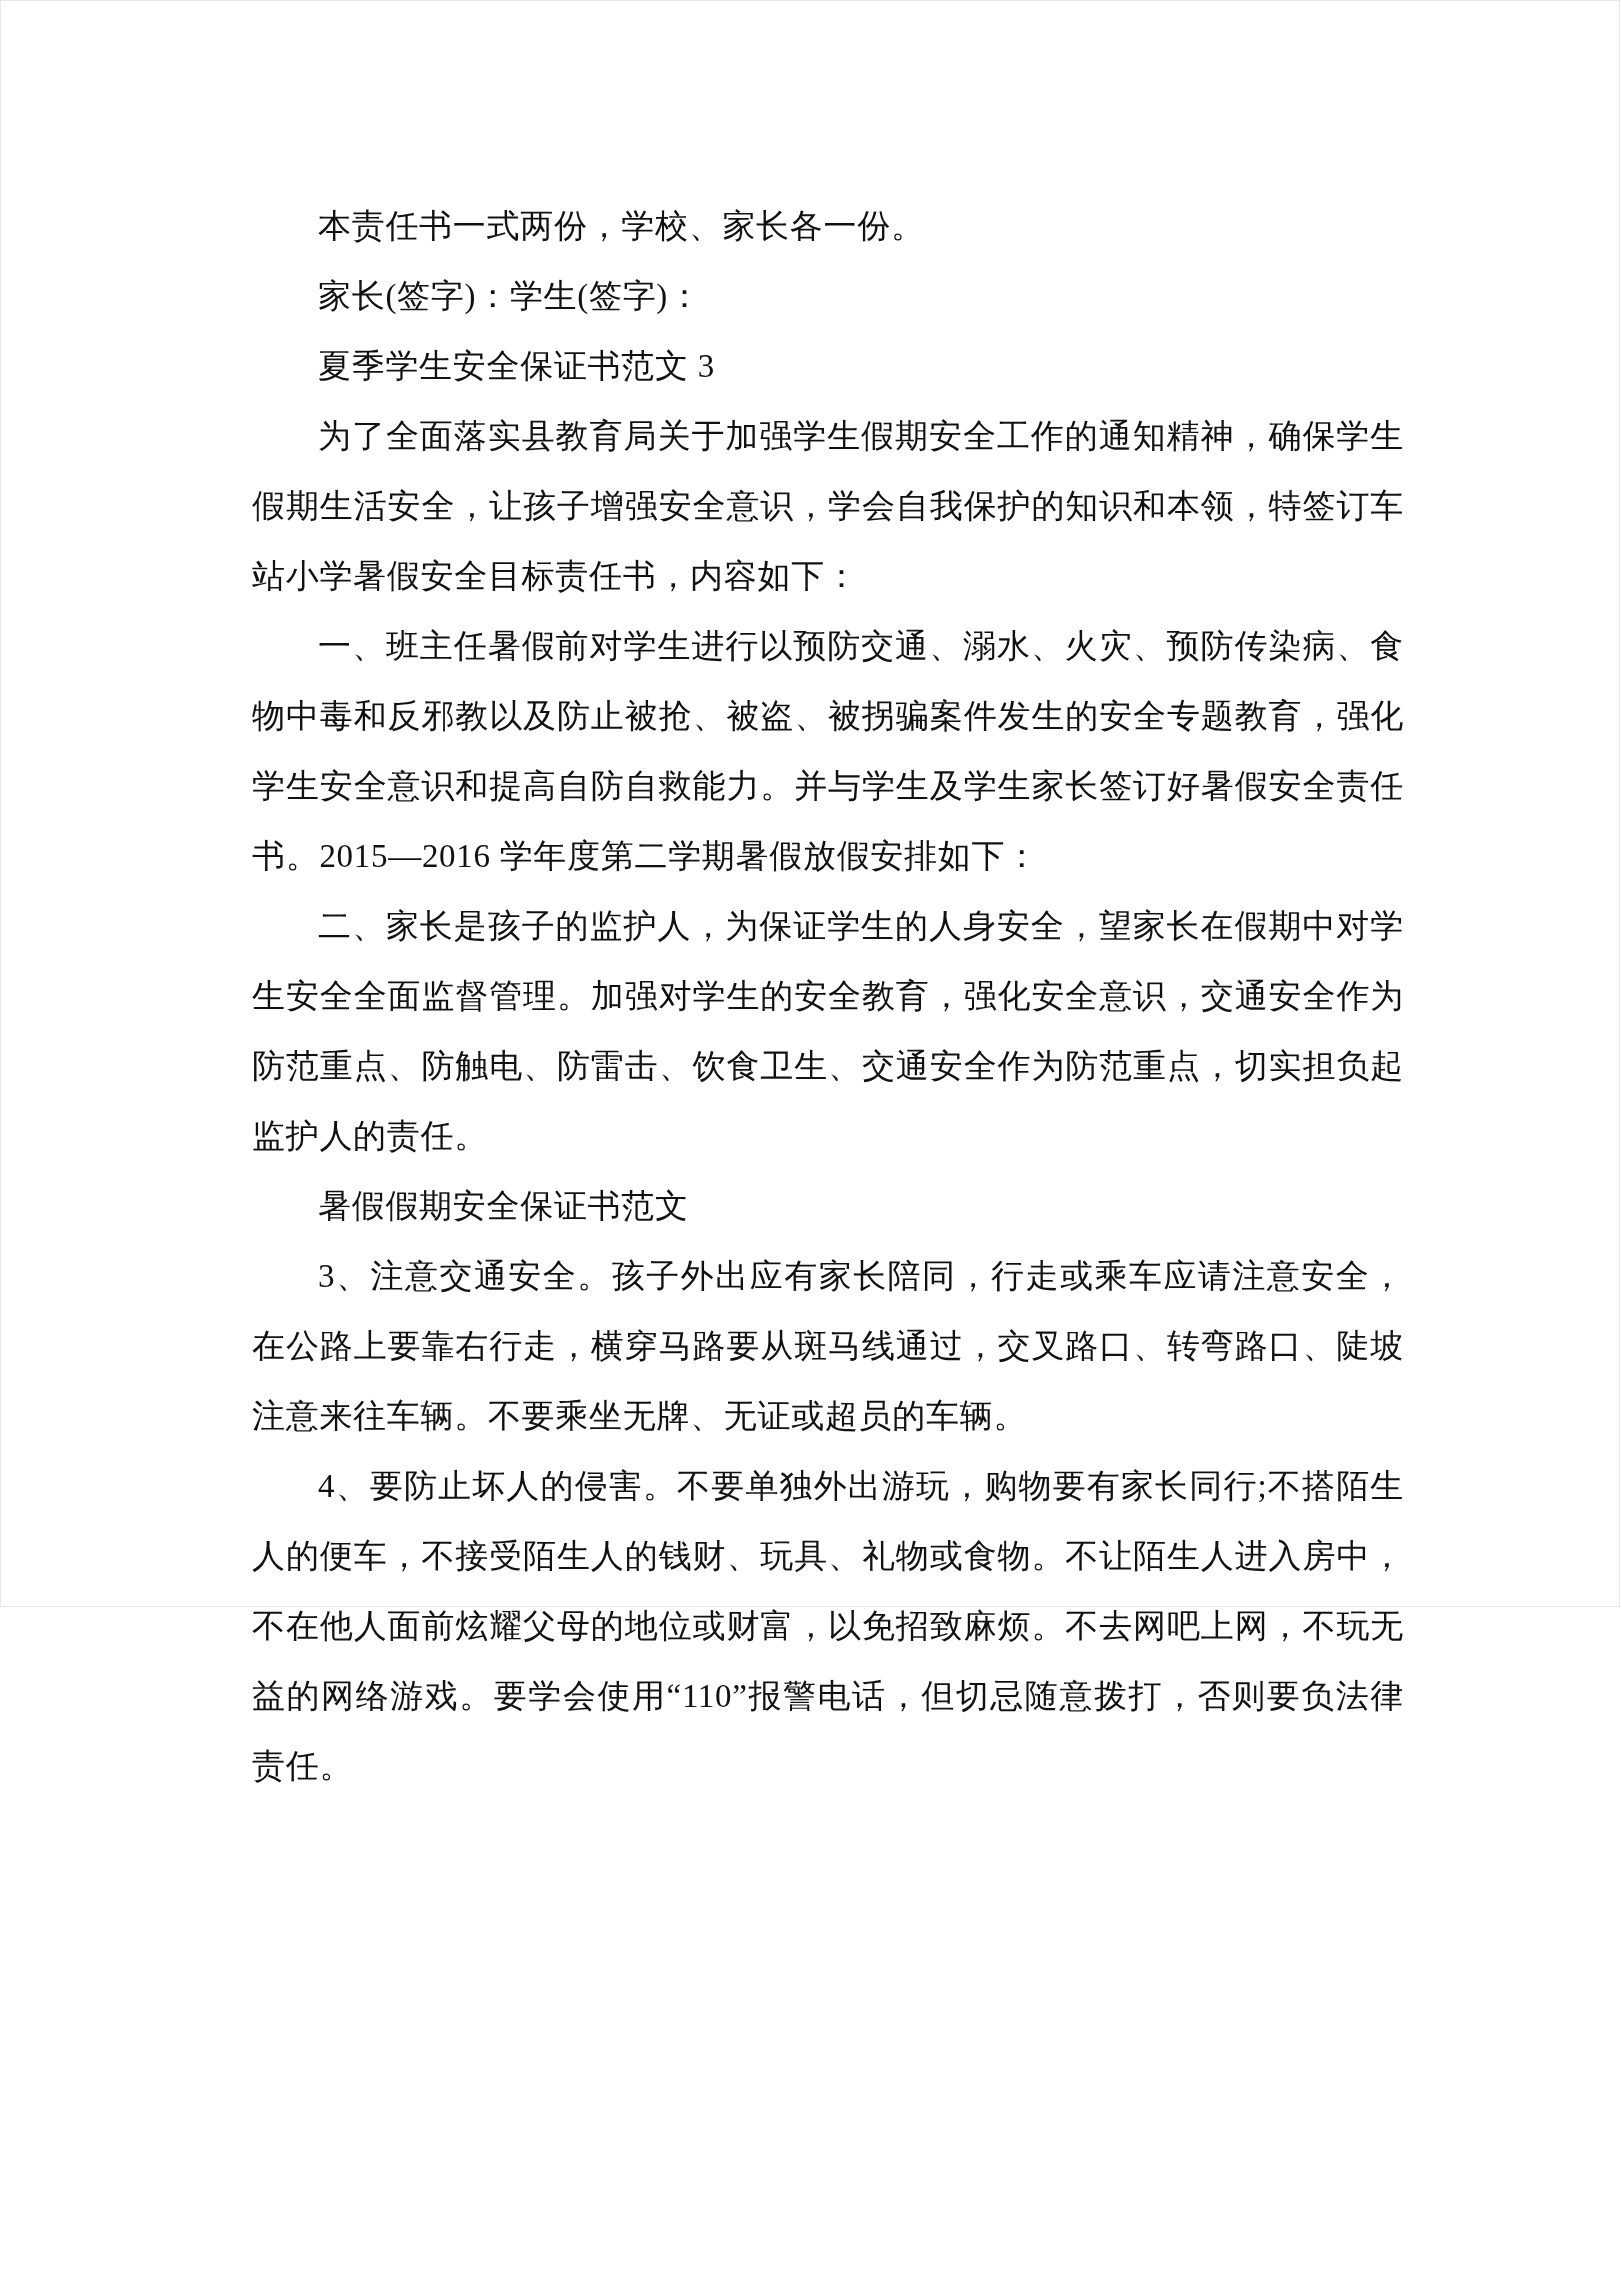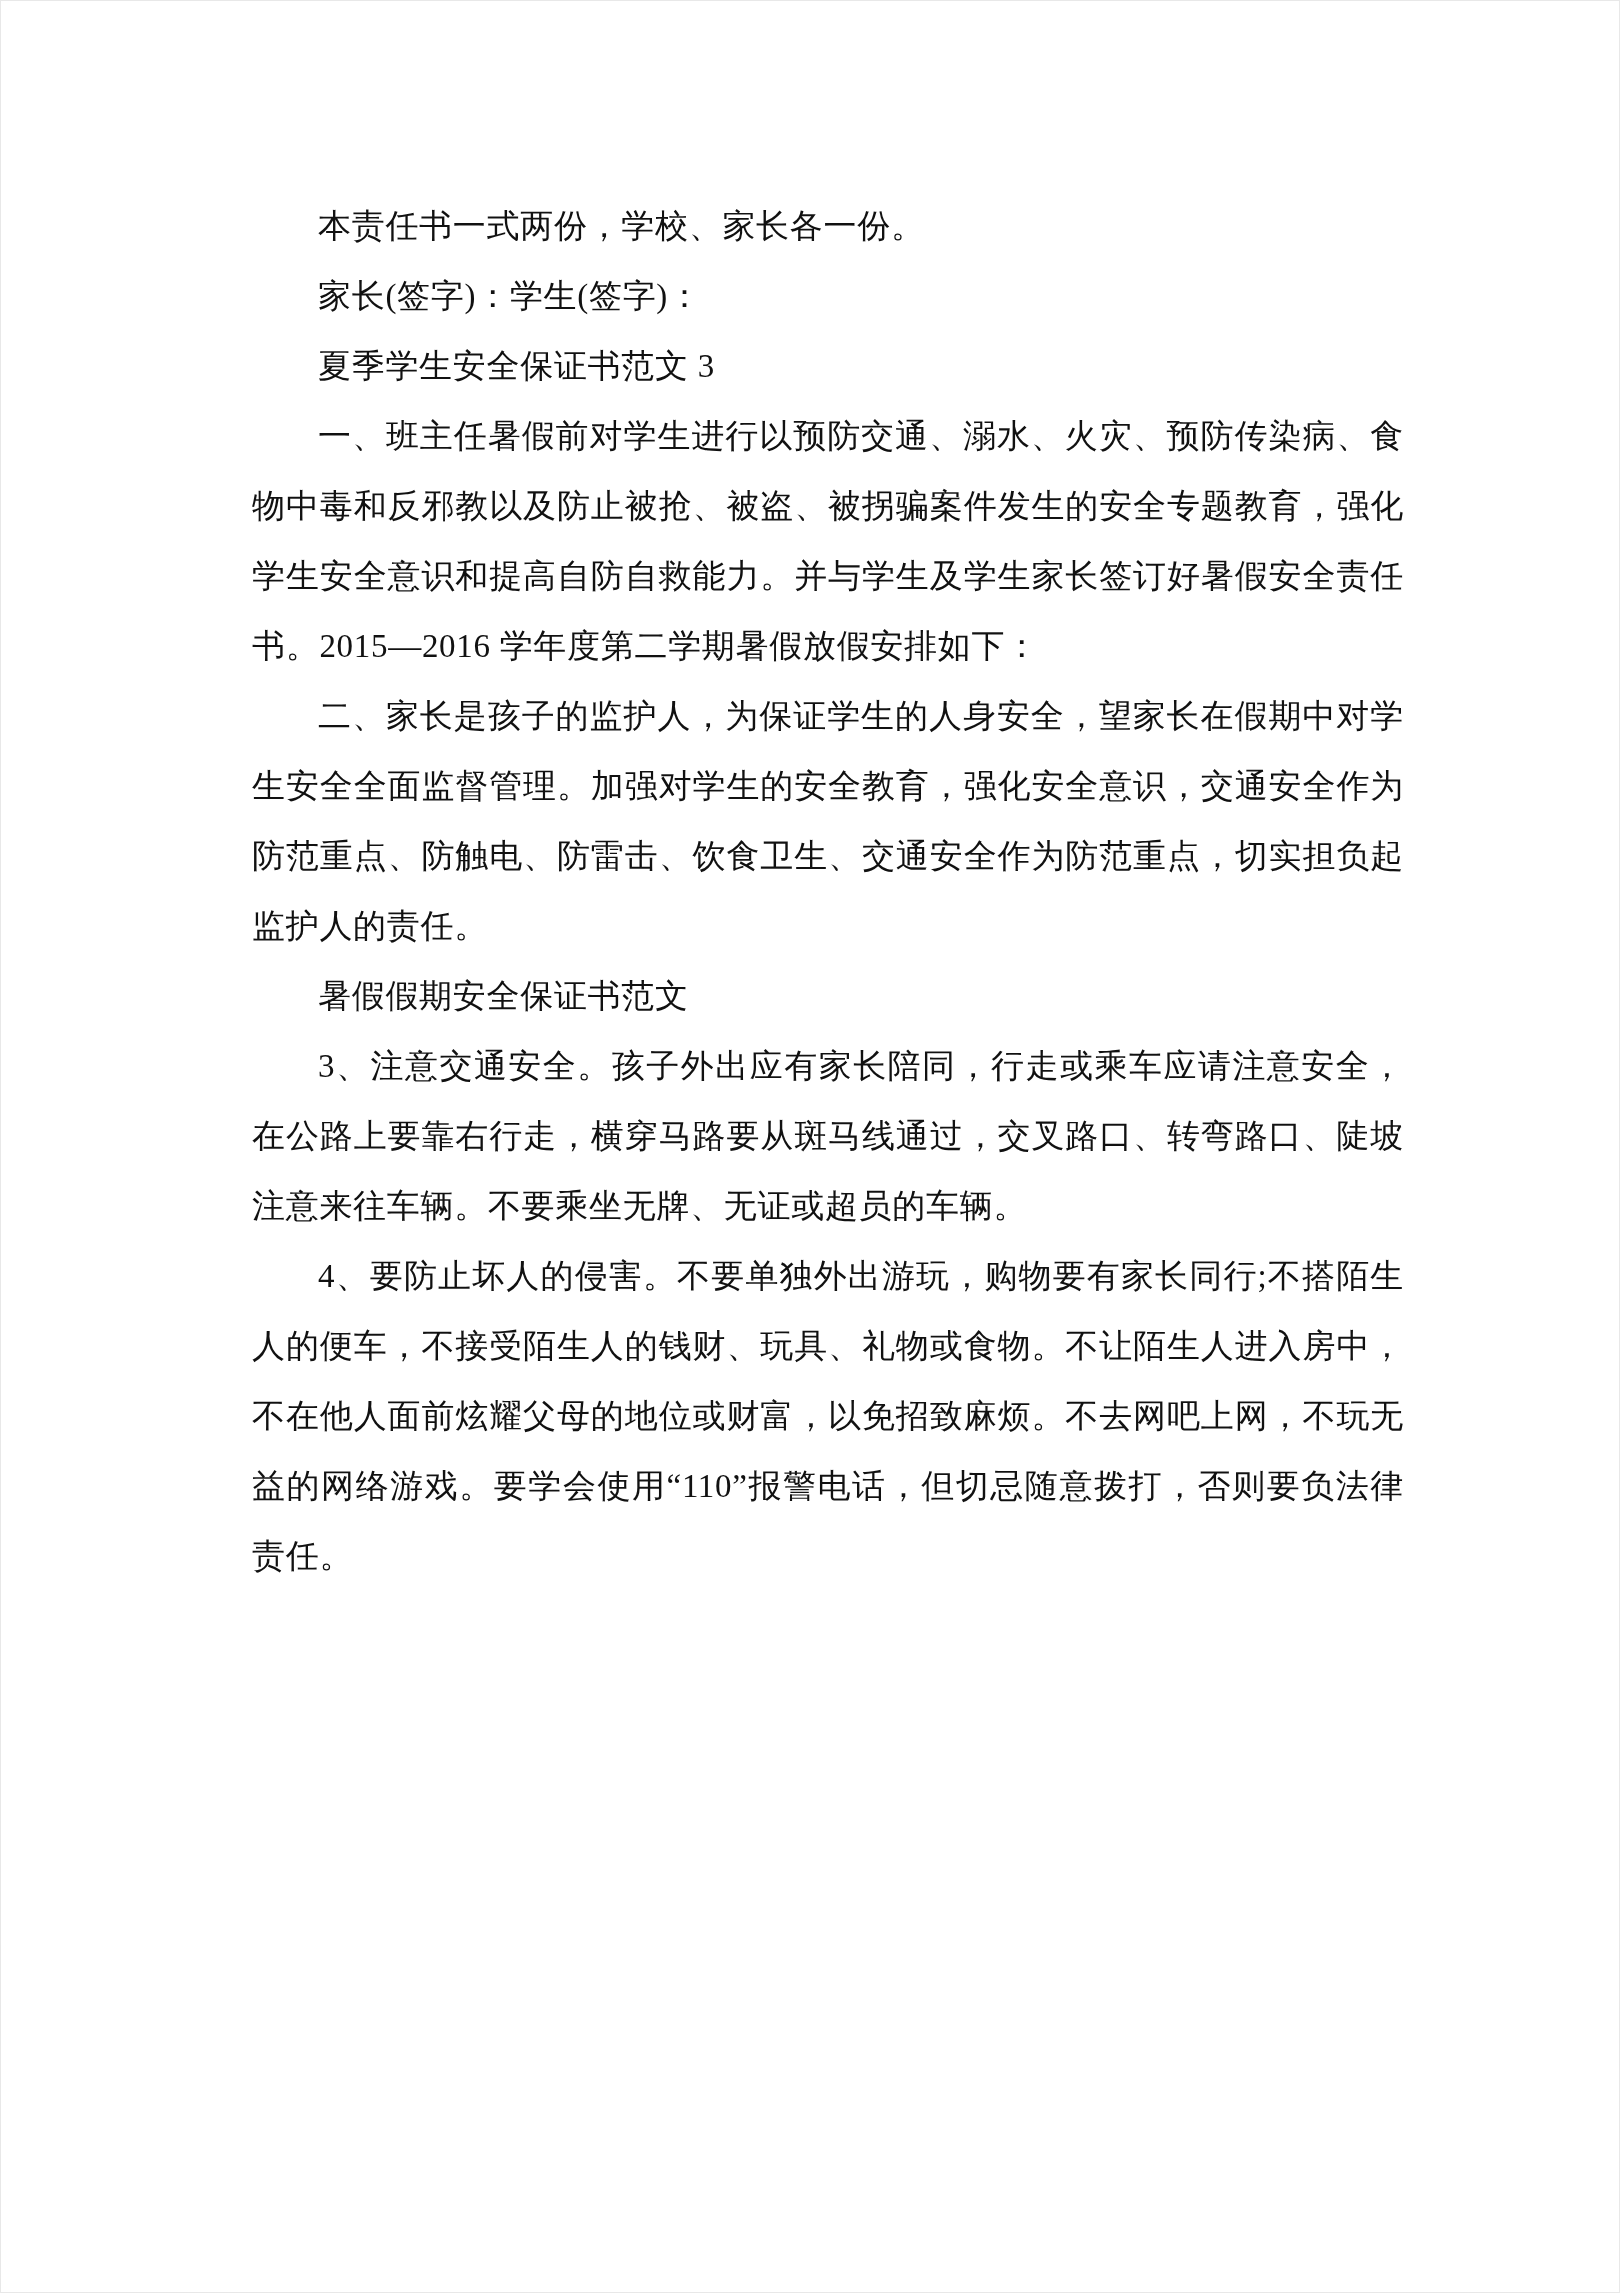--- a/index.html
+++ b/index.html
@@ -11,21 +11,21 @@
     width: 1623px;
     height: 2295px;
     position: relative;
     font-family: "Liberation Serif", "DejaVu Serif", serif;
   }
   .page {
     position: absolute;
     left: 0;
     top: 0;
     width: 1620px;
-    height: 2293px;
+    height: 1607px;
     border: 1.3px solid #e8e8e8;
     background: #ffffff;
     box-sizing: border-box;
   }
   .content {
     position: absolute;
     left: 251px;
     top: 190px;
     width: 1152px;
     color: #111111;
@@ -41,20 +41,21 @@
   }
 </style>
 </head>
 <body>
 
 <div class="page">
   <div class="content">
     <p>本责任书一式两份，学校、家长各一份。</p>
     <p>家长(签字)：学生(签字)：</p>
     <p>夏季学生安全保证书范文 3</p>
+    <p>为了全面落实县教育局关于加强学生假期安全工作的通知精神，确保学生假期生活安全，让孩子增强安全意识，学会自我保护的知识和本领，特签订车站小学暑假安全目标责任书，内容如下：</p>
     <p>一、班主任暑假前对学生进行以预防交通、溺水、火灾、预防传染病、食物中毒和反邪教以及防止被抢、被盗、被拐骗案件发生的安全专题教育，强化学生安全意识和提高自防自救能力。并与学生及学生家长签订好暑假安全责任书。2015—2016 学年度第二学期暑假放假安排如下：</p>
     <p>二、家长是孩子的监护人，为保证学生的人身安全，望家长在假期中对学生安全全面监督管理。加强对学生的安全教育，强化安全意识，交通安全作为防范重点、防触电、防雷击、饮食卫生、交通安全作为防范重点，切实担负起监护人的责任。</p>
     <p>暑假假期安全保证书范文</p>
     <p>3、注意交通安全。孩子外出应有家长陪同，行走或乘车应请注意安全，在公路上要靠右行走，横穿马路要从斑马线通过，交叉路口、转弯路口、陡坡注意来往车辆。不要乘坐无牌、无证或超员的车辆。</p>
     <p>4、要防止坏人的侵害。不要单独外出游玩，购物要有家长同行;不搭陌生人的便车，不接受陌生人的钱财、玩具、礼物或食物。不让陌生人进入房中，不在他人面前炫耀父母的地位或财富，以免招致麻烦。不去网吧上网，不玩无益的网络游戏。要学会使用“110”报警电话，但切忌随意拨打，否则要负法律责任。</p>
   </div>
 </div>
 
 
 </body></html>

